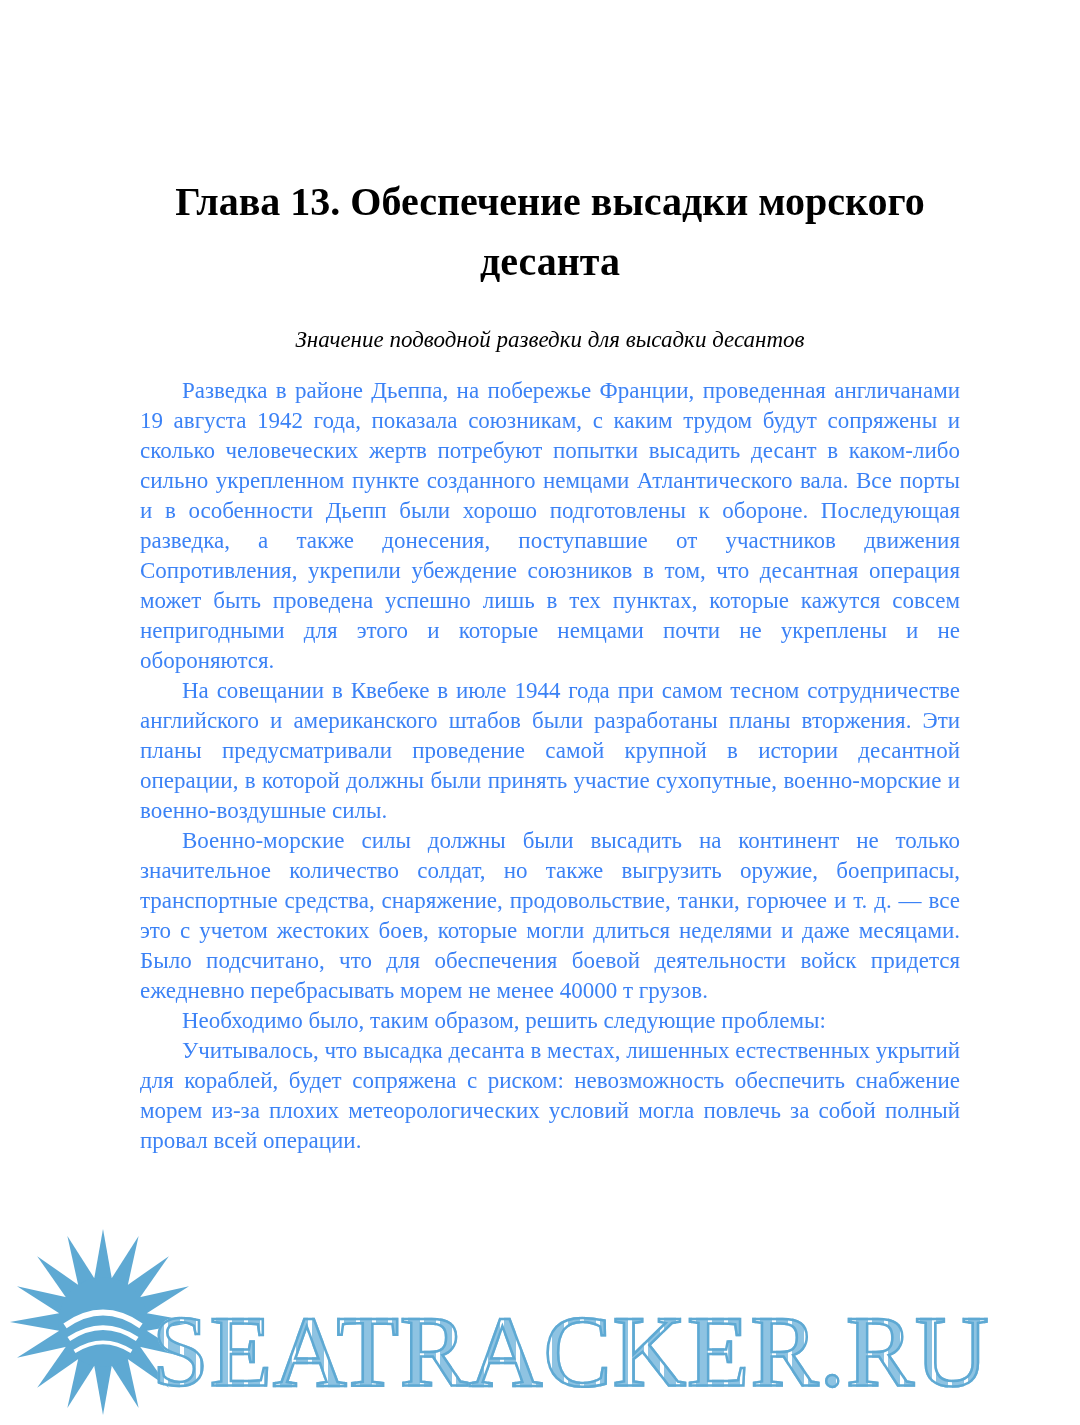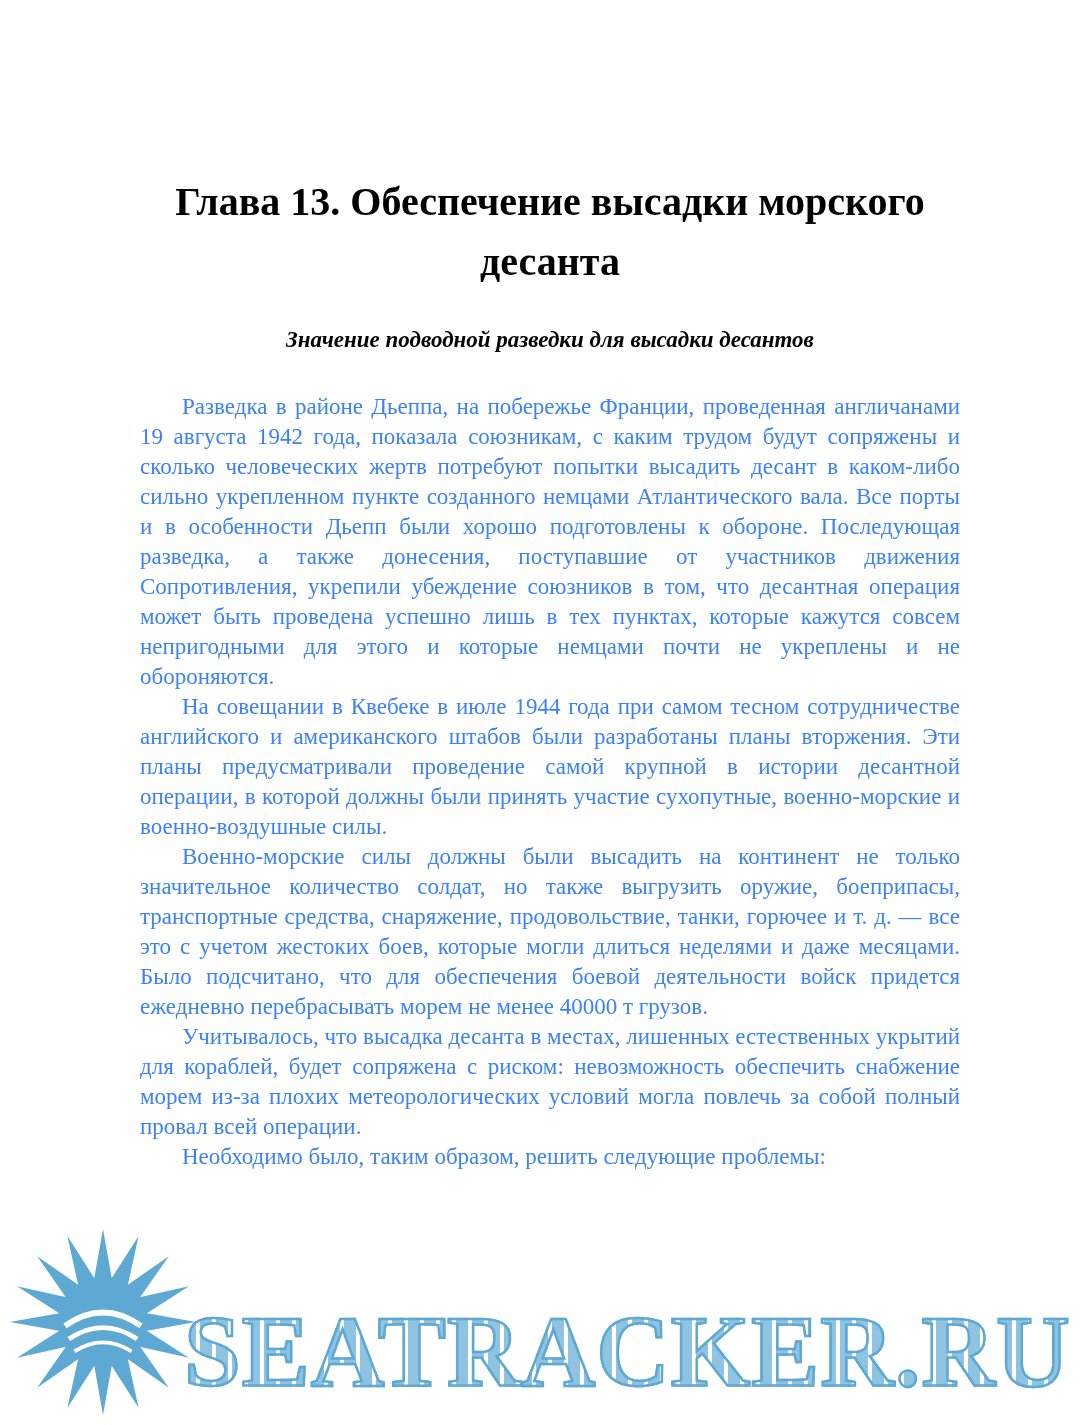--- a/index.html
+++ b/index.html
@@ -25,24 +25,24 @@
   }
   .chapter-title {
     margin: 0 0 34px 0;
     font-size: 40px;
     line-height: 1.5;
     font-weight: bold;
     text-align: center;
     color: #000000;
   }
   .section-subtitle {
-    margin: 0 0 38px 0;
+    margin: 0 0 22px 0;
     font-size: 23px;
     line-height: 1.2;
-    font-weight: bold;
+    font-weight: normal;
     font-style: italic;
     text-align: center;
     color: #000000;
   }
   .body-paragraph {
     margin: 0;
     font-size: 23px;
     line-height: 30px;
     text-align: justify;
     text-indent: 42px;
@@ -60,25 +60,25 @@
   }
   .sun-logo {
     position: absolute;
     left: 8px;
     bottom: 8px;
     width: 190px;
     height: 190px;
   }
   .watermark-text {
     position: absolute;
-    left: 184px;
+    left: 152px;
     bottom: 22px;
     white-space: nowrap;
     font-family: "Liberation Serif", serif;
-    font-weight: bold;
+    font-weight: normal;
     font-size: 102px;
     line-height: 1;
     letter-spacing: 1px;
     color: #9cc8e4;
     -webkit-text-stroke: 2.5px #5ea9d3;
   }
   @supports ((-webkit-background-clip: text) or (background-clip: text)) {
     .watermark-text {
       background: repeating-linear-gradient(90deg, #8ec3e2 0 12px, #ffffff 12px 16px);
       -webkit-background-clip: text;
@@ -120,17 +120,17 @@
     </svg>
     <div class="watermark-text">SEATRACKER.RU</div>
   </div>
 
   <div class="content">
     <h1 class="chapter-title">Глава 13. Обеспечение высадки морского десанта</h1>
     <h2 class="section-subtitle">Значение подводной разведки для высадки десантов</h2>
     <p class="body-paragraph">Разведка в районе Дьеппа, на побережье Франции, проведенная англичанами 19 августа 1942 года, показала союзникам, с каким трудом будут сопряжены и сколько человеческих жертв потребуют попытки высадить десант в каком-либо сильно укрепленном пункте созданного немцами Атлантического вала. Все порты и в особенности Дьепп были хорошо подготовлены к обороне. Последующая разведка, а также донесения, поступавшие от участников движения Сопротивления, укрепили убеждение союзников в том, что десантная операция может быть проведена успешно лишь в тех пунктах, которые кажутся совсем непригодными для этого и которые немцами почти не укреплены и не обороняются.</p>
     <p class="body-paragraph">На совещании в Квебеке в июле 1944 года при самом тесном сотрудничестве английского и американского штабов были разработаны планы вторжения. Эти планы предусматривали проведение самой крупной в истории десантной операции, в которой должны были принять участие сухопутные, военно-морские и военно-воздушные силы.</p>
     <p class="body-paragraph">Военно-морские силы должны были высадить на континент не только значительное количество солдат, но также выгрузить оружие, боеприпасы, транспортные средства, снаряжение, продовольствие, танки, горючее и т. д. — все это с учетом жестоких боев, которые могли длиться неделями и даже месяцами. Было подсчитано, что для обеспечения боевой деятельности войск придется ежедневно перебрасывать морем не менее 40000 т грузов.</p>
+    <p class="body-paragraph">Необходимо было, таким образом, решить следующие проблемы:</p>
     <p class="body-paragraph">Учитывалось, что высадка десанта в местах, лишенных естественных укрытий для кораблей, будет сопряжена с риском: невозможность обеспечить снабжение морем из-за плохих метеорологических условий могла повлечь за собой полный провал всей операции.</p>
-    <p class="body-paragraph">Необходимо было, таким образом, решить следующие проблемы:</p>
   </div>
 
 </div>
 
 </body></html>

